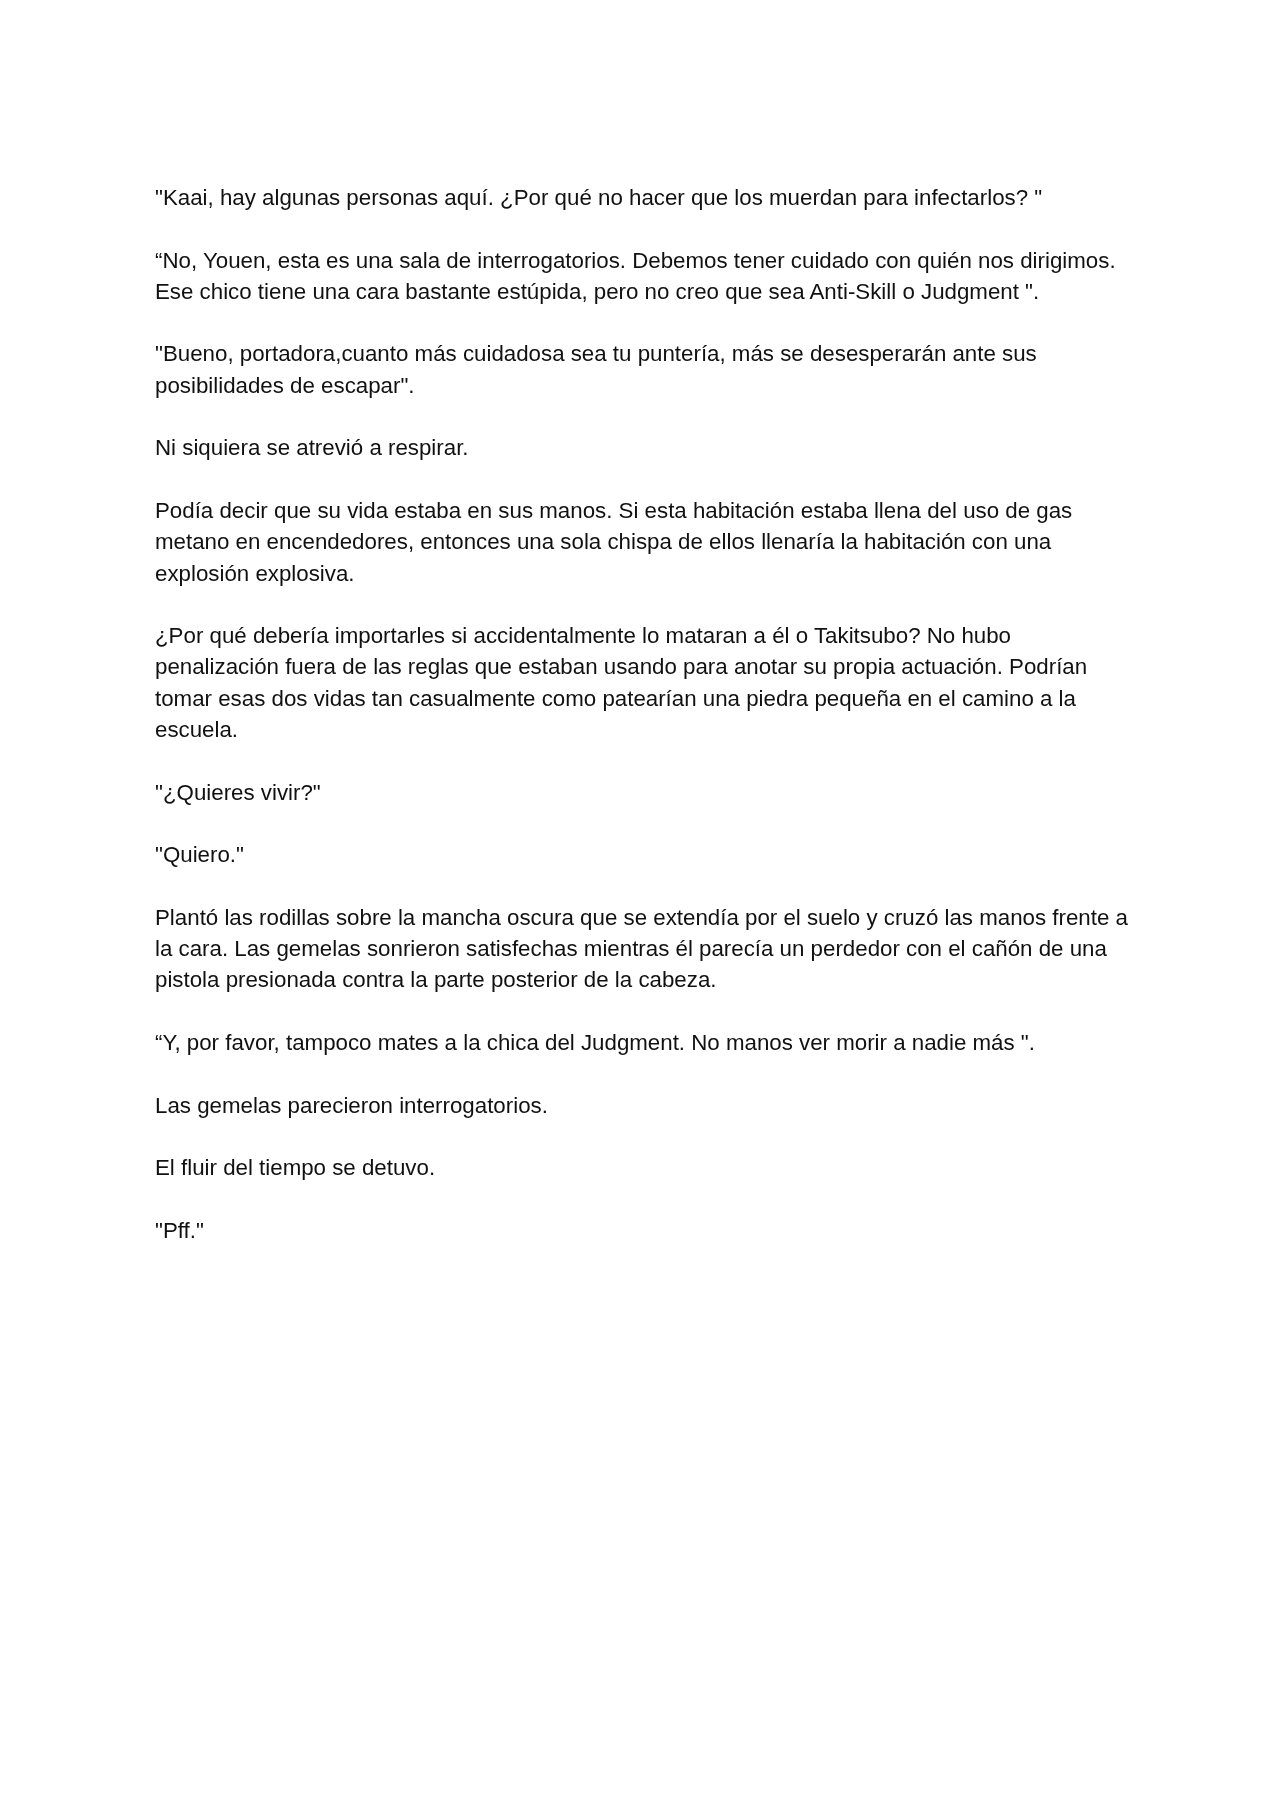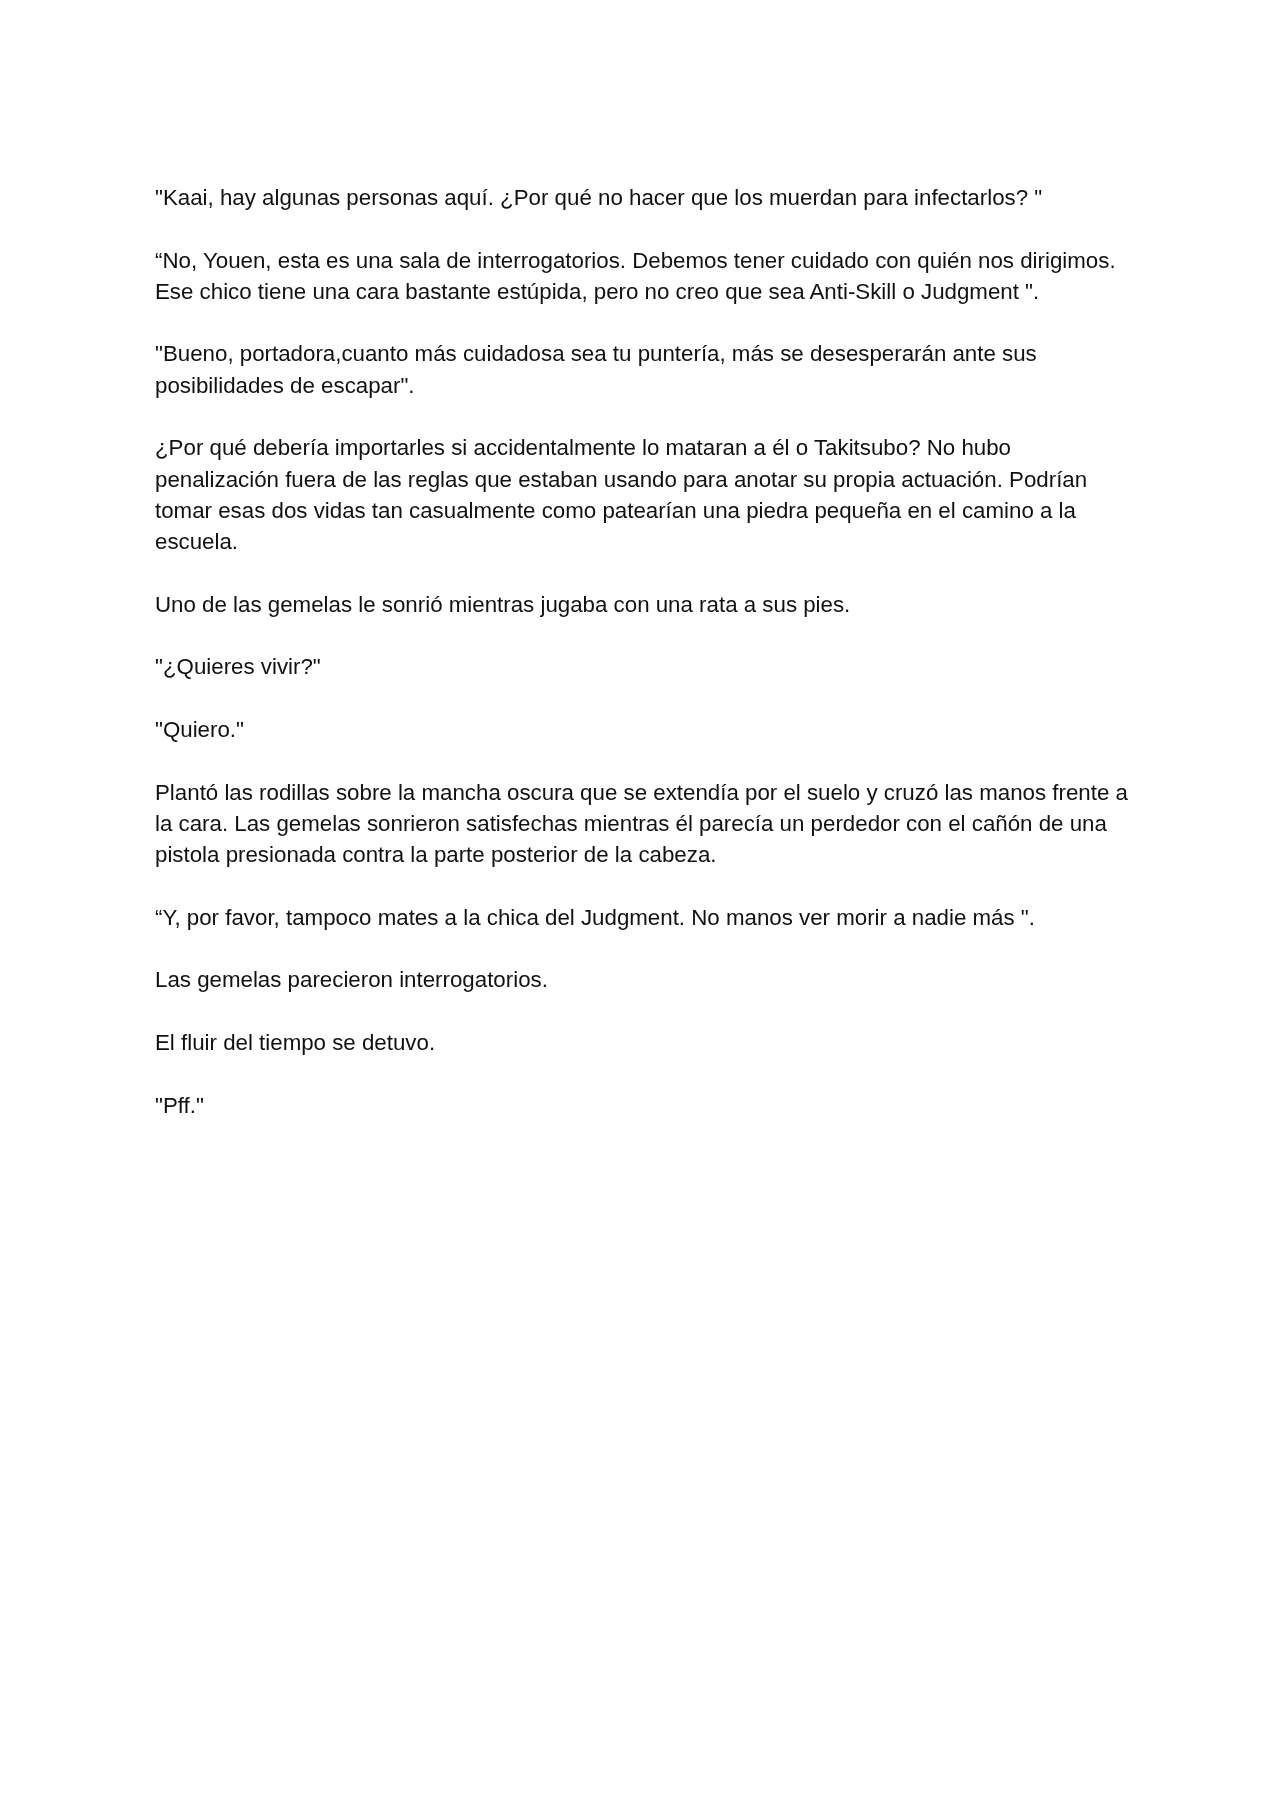--- a/index.html
+++ b/index.html
@@ -37,22 +37,23 @@
     }
   </style>
 </head>
 <body>
 
 <div class="page">
   <div class="content">
     <p>"Kaai, hay algunas personas aquí. ¿Por qué no hacer que los muerdan para infectarlos? "</p>
     <p>“No, Youen, esta es una sala de interrogatorios. Debemos tener cuidado con quién nos dirigimos. Ese chico tiene una cara bastante estúpida, pero no creo que sea Anti-Skill o Judgment ".</p>
     <p>"Bueno, portadora,cuanto más cuidadosa sea tu puntería, más se desesperarán ante sus posibilidades de escapar".</p>
+    <p>Ni siquiera se atrevió a respirar.</p>
+    <p>Podía decir que su vida estaba en sus manos. Si esta habitación estaba llena del uso de gas metano en encendedores, entonces una sola chispa de ellos llenaría la habitación con una explosión explosiva.</p>
     <p>¿Por qué debería importarles si accidentalmente lo mataran a él o Takitsubo? No hubo penalización fuera de las reglas que estaban usando para anotar su propia actuación. Podrían tomar esas dos vidas tan casualmente como patearían una piedra pequeña en el camino a la escuela.</p>
-    <p>Uno de las gemelas le sonrió mientras jugaba con una rata a sus pies.</p>
     <p>"¿Quieres vivir?"</p>
     <p>"Quiero."</p>
     <p>Plantó las rodillas sobre la mancha oscura que se extendía por el suelo y cruzó las manos frente a la cara. Las gemelas sonrieron satisfechas mientras él parecía un perdedor con el cañón de una pistola presionada contra la parte posterior de la cabeza.</p>
     <p>“Y, por favor, tampoco mates a la chica del Judgment. No manos ver morir a nadie más ".</p>
     <p>Las gemelas parecieron interrogatorios.</p>
     <p>El fluir del tiempo se detuvo.</p>
     <p>"Pff."</p>
   </div>
 </div>
 

